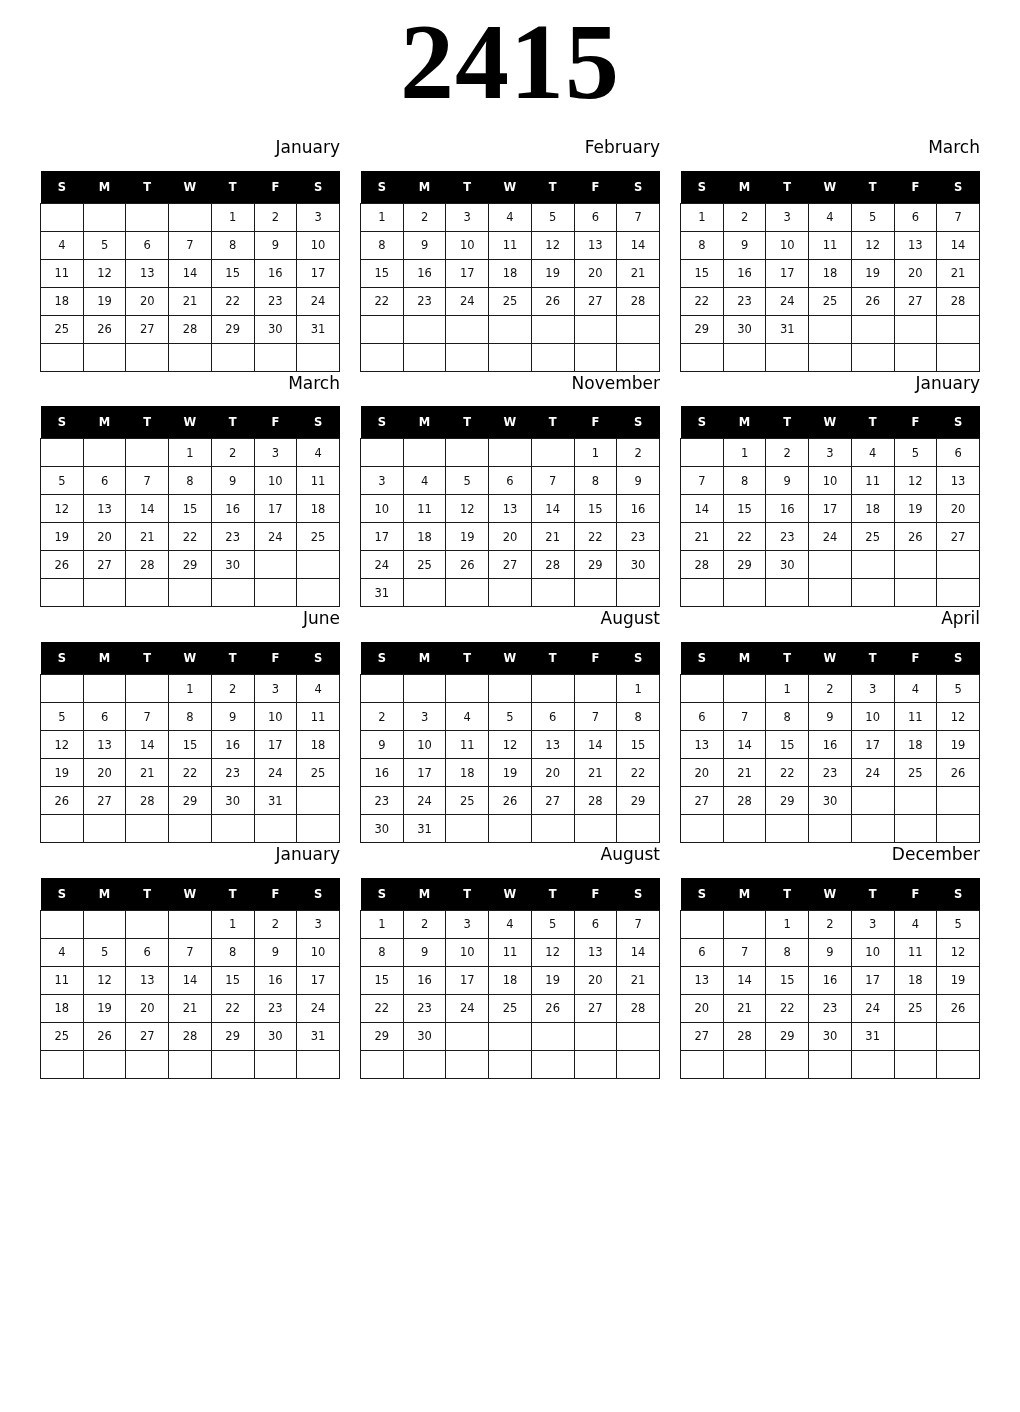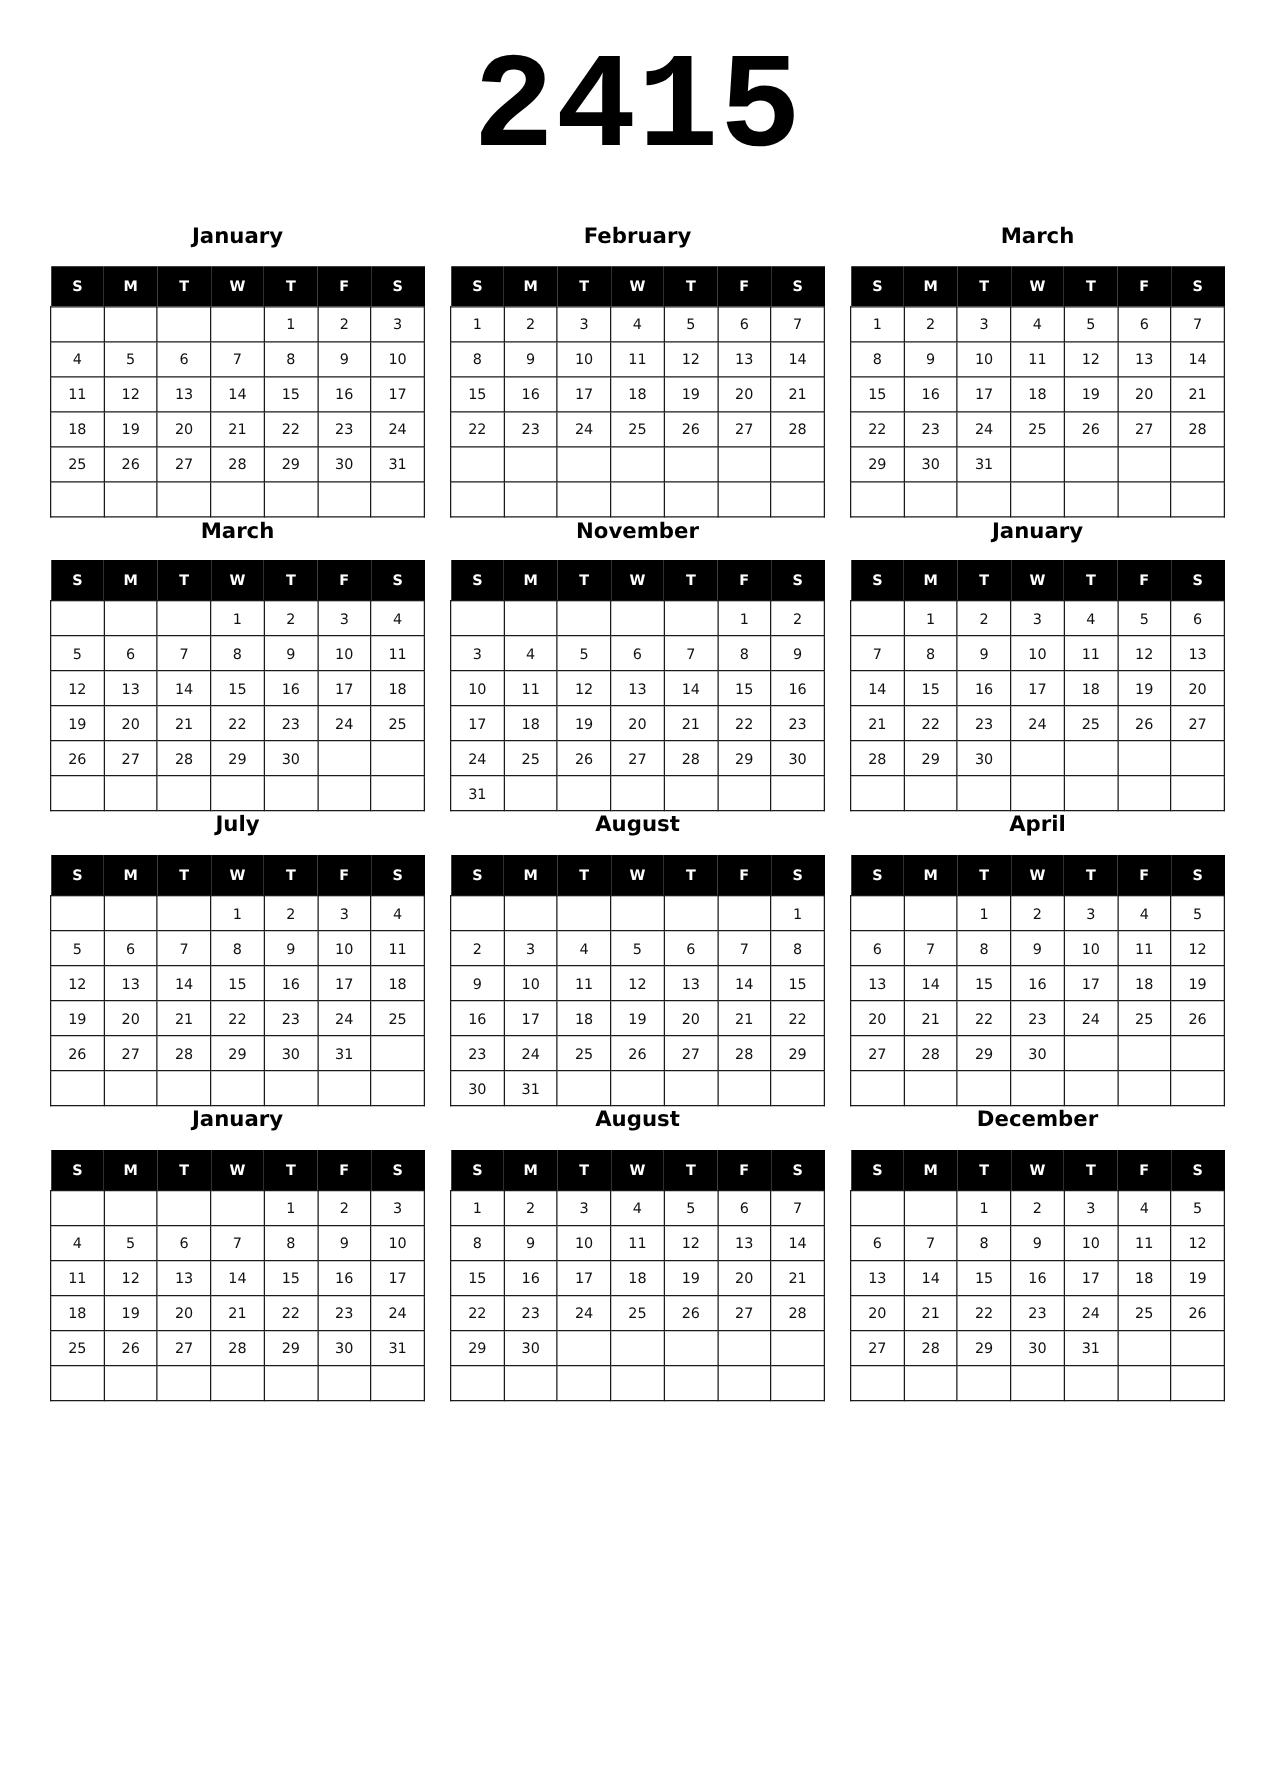--- a/index.html
+++ b/index.html
@@ -19,44 +19,44 @@
     height: 1412px;
     position: relative;
     box-sizing: border-box;
   }
   .year-title {
     text-align: center;
     font-size: 108px;
     font-weight: bold;
     line-height: 1;
     letter-spacing: 1px;
-    padding-top: 18px;
-    margin: 16px;
-    font-family: Liberation Mono, monospace;
+    padding-top: 8px;
+    margin: 0;
+    font-family: Liberation Serif, serif;
   }
   .calendar-grid {
     margin: 0 auto;
     width: 960px;
     display: grid;
     grid-template-columns: repeat(3, 320px);
     justify-content: center;
     row-gap: 0px;
     column-gap: 0px;
     padding-top: 22px;
   }
   .month {
     width: 320px;
     box-sizing: border-box;
     padding: 0 10px;
     margin-bottom: 2px;
   }
   .month-name {
-    text-align: center;
+    text-align: right;
     font-size: 17px;
-    font-weight: bold;
+    font-weight: normal;
     margin: 0 0 14px 0;
     line-height: 1.1;
   }
   table.month-table {
     border-collapse: collapse;
     width: 300px;
     table-layout: fixed;
   }
   table.month-table thead th {
     background: #000000;
@@ -514,21 +514,21 @@
               <td class="empty"></td>
               <td class="empty"></td>
               <td class="empty"></td>
               <td class="empty"></td>
               <td class="empty"></td>
             </tr>
           </tbody>
         </table>
       </div>
       <div class="month">
-        <div class="month-name">July</div>
+        <div class="month-name">June</div>
         <table class="month-table">
           <thead>
             <tr>
               <th>S</th>
               <th>M</th>
               <th>T</th>
               <th>W</th>
               <th>T</th>
               <th>F</th>
               <th>S</th>

